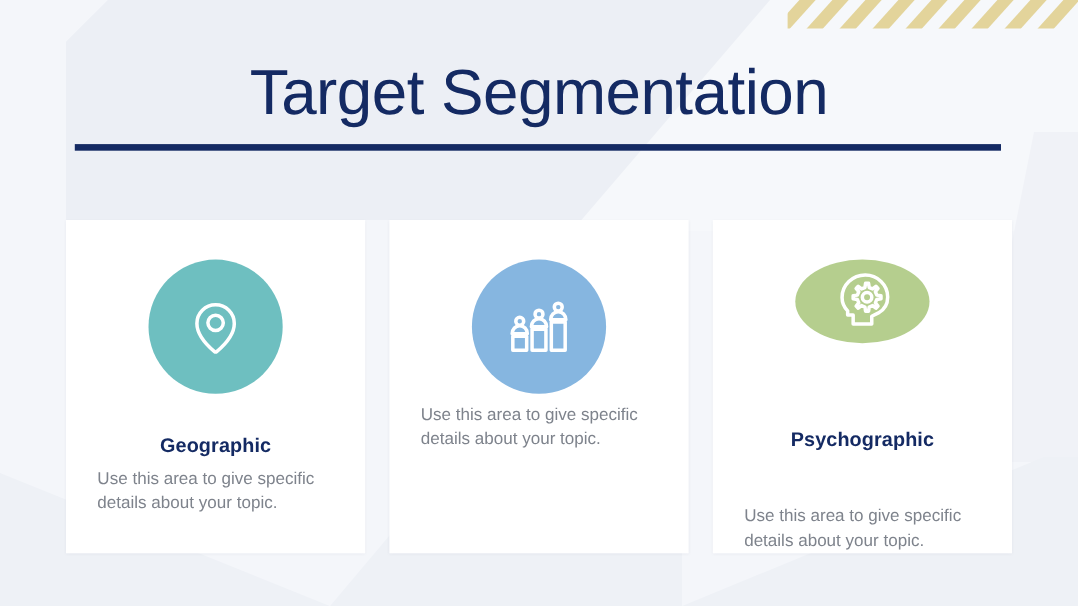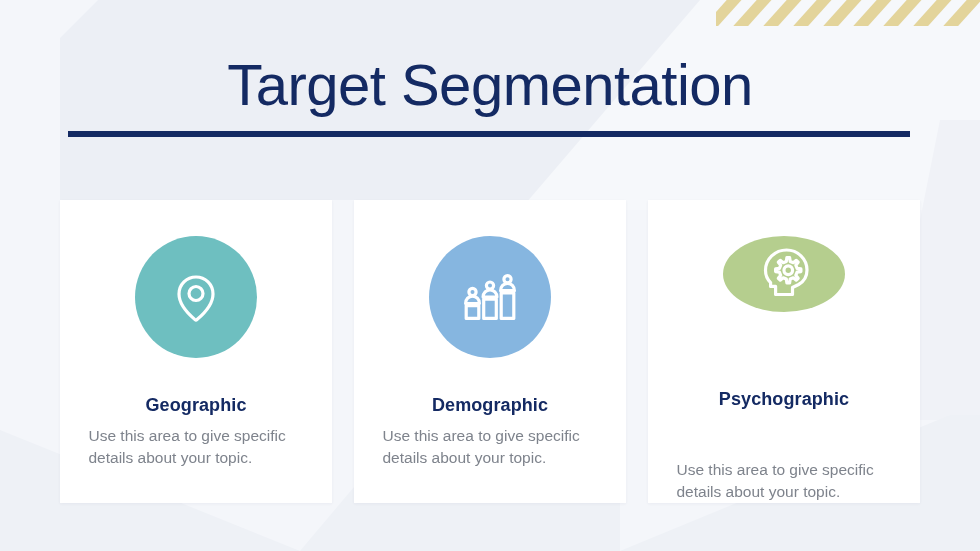--- a/index.html
+++ b/index.html
@@ -230,21 +230,20 @@
 
           <circle cx="31" cy="19.6" r="3.6"></circle>
           <path d="M24.1 31.1 C24.1 26.8 27.2 23.8 31 23.8 C34.8 23.8 37.9 26.8 37.9 31.1 Z"></path>
           <rect x="24.7" y="33.2" width="12.6" height="19.2"></rect>
 
           <circle cx="48.5" cy="13.2" r="3.6"></circle>
           <path d="M41.6 24.7 C41.6 20.4 44.7 17.4 48.5 17.4 C52.3 17.4 55.4 20.4 55.4 24.7 Z"></path>
           <rect x="42.2" y="26.8" width="12.6" height="25.6"></rect>
         </svg>
       </div>
-      <div class="card-heading">Demographic</div>
       <div class="card-body">Use this area to give specific details about your topic.</div>
     </div>
 
     <div class="card card-3">
       <div class="icon-circle" id="circle-2" style="background: rgb(181, 206, 142);">
         <svg width="62" height="62" viewBox="0 0 62 62" fill="none" stroke="#ffffff" stroke-width="3.2" stroke-linecap="round" stroke-linejoin="round">
 
           <path d="M39.5 51.5 L39.5 44.5 L45.6 41.5 C50.8 38.6 54 33.1 54 27 C54 15.9 44.7 7 33.6 7 C22 7 12.5 16.1 12.5 27.4 C12.5 32.3 14.4 36.3 17.6 39.6 L17.6 43.4 L22.6 43.4 L22.6 51.5 Z"></path>
 
           <path d="M33.9 14.6 L36.6 14.6 L37.2 18.4 L40.3 19.7 L43.3 17.3 L45.2 19.2 L42.8 22.2 L44.1 25.3 L47.9 25.9 L47.9 28.6 L44.1 29.2 L42.8 32.3 L45.2 35.3 L43.3 37.2 L40.3 34.8 L37.2 36.1 L36.6 39.9 L33.9 39.9 L33.3 36.1 L30.2 34.8 L27.2 37.2 L25.3 35.3 L27.7 32.3 L26.4 29.2 L22.6 28.6 L22.6 25.9 L26.4 25.3 L27.7 22.2 L25.3 19.2 L27.2 17.3 L30.2 19.7 L33.3 18.4 Z"></path>

